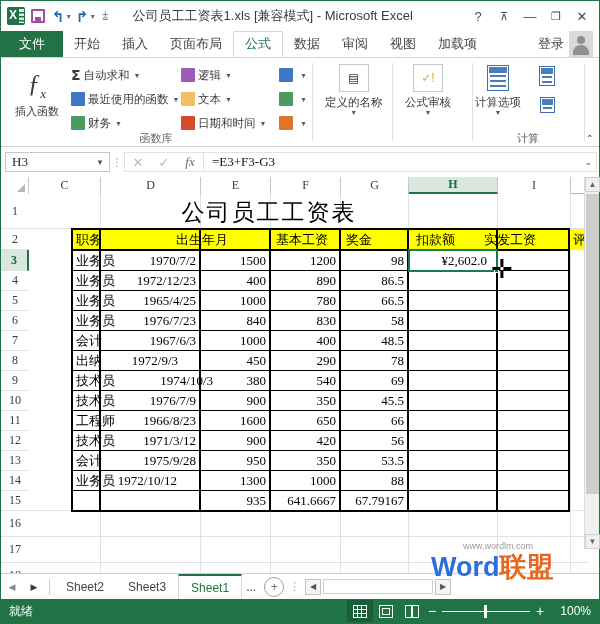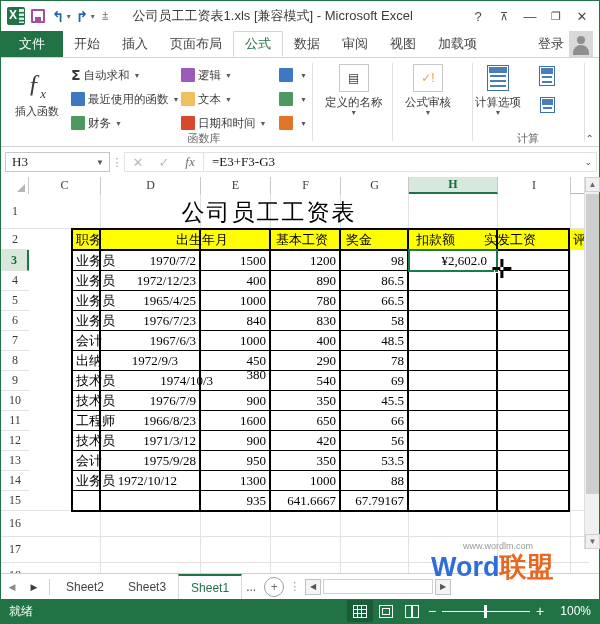--- a/index.html
+++ b/index.html
@@ -196,21 +196,21 @@
     <div class="tab">视图</div>
     <div class="tab">加载项</div>
     <div class="tab-login">
       <span>登录</span>
       <span class="avatar-sq"></span>
     </div>
   </div>
 
   <div class="ribbon">
 
-    <div class="rgroup" style="left:0;width:310px;padding-left:48px;">
+    <div class="rgroup" style="left:0;width:310px;">
       <div class="fx-btn">
         <span class="fx-glyph">ƒ<sub>x</sub></span>
         <span class="fx-label">插入函数</span>
       </div>
 
       <div class="libitem" style="left:70px;top:6px;">
         <span class="sigma">Σ</span>
         <span>自动求和</span>
         <span class="cap">▼</span>
       </div>
@@ -419,21 +419,21 @@
       <div class="cell l" style="left:44px;top:157px;width:72px;height:20px;">出纳</div>
       <div class="cell r" style="left:72px;top:157px;width:81px;height:20px;">1972/9/3</div>
       <div class="cell r" style="left:172px;top:157px;width:69px;height:20px;">450</div>
       <div class="cell r" style="left:242px;top:157px;width:69px;height:20px;">290</div>
       <div class="cell r" style="left:312px;top:157px;width:67px;height:20px;">78</div>
       <div class="cell r" style="left:380px;top:157px;width:88px;height:20px;"></div>
       <div class="cell l" style="left:469px;top:157px;width:72px;height:20px;"></div>
 
       <div class="cell l" style="left:44px;top:177px;width:72px;height:20px;">技术员</div>
       <div class="cell r" style="left:72px;top:177px;width:116px;height:20px;">1974/10/3</div>
-      <div class="cell r" style="left:172px;top:171px;width:69px;height:20px;">380</div>
+      <div class="cell r" style="left:172px;top:177px;width:69px;height:20px;">380</div>
       <div class="cell r" style="left:242px;top:177px;width:69px;height:20px;">540</div>
       <div class="cell r" style="left:312px;top:177px;width:67px;height:20px;">69</div>
       <div class="cell r" style="left:380px;top:177px;width:88px;height:20px;"></div>
       <div class="cell l" style="left:469px;top:177px;width:72px;height:20px;"></div>
 
       <div class="cell l" style="left:44px;top:197px;width:72px;height:20px;">技术员</div>
       <div class="cell r" style="left:72px;top:197px;width:99px;height:20px;">1976/7/9</div>
       <div class="cell r" style="left:172px;top:197px;width:69px;height:20px;">900</div>
       <div class="cell r" style="left:242px;top:197px;width:69px;height:20px;">350</div>
       <div class="cell r" style="left:312px;top:197px;width:67px;height:20px;">45.5</div>

